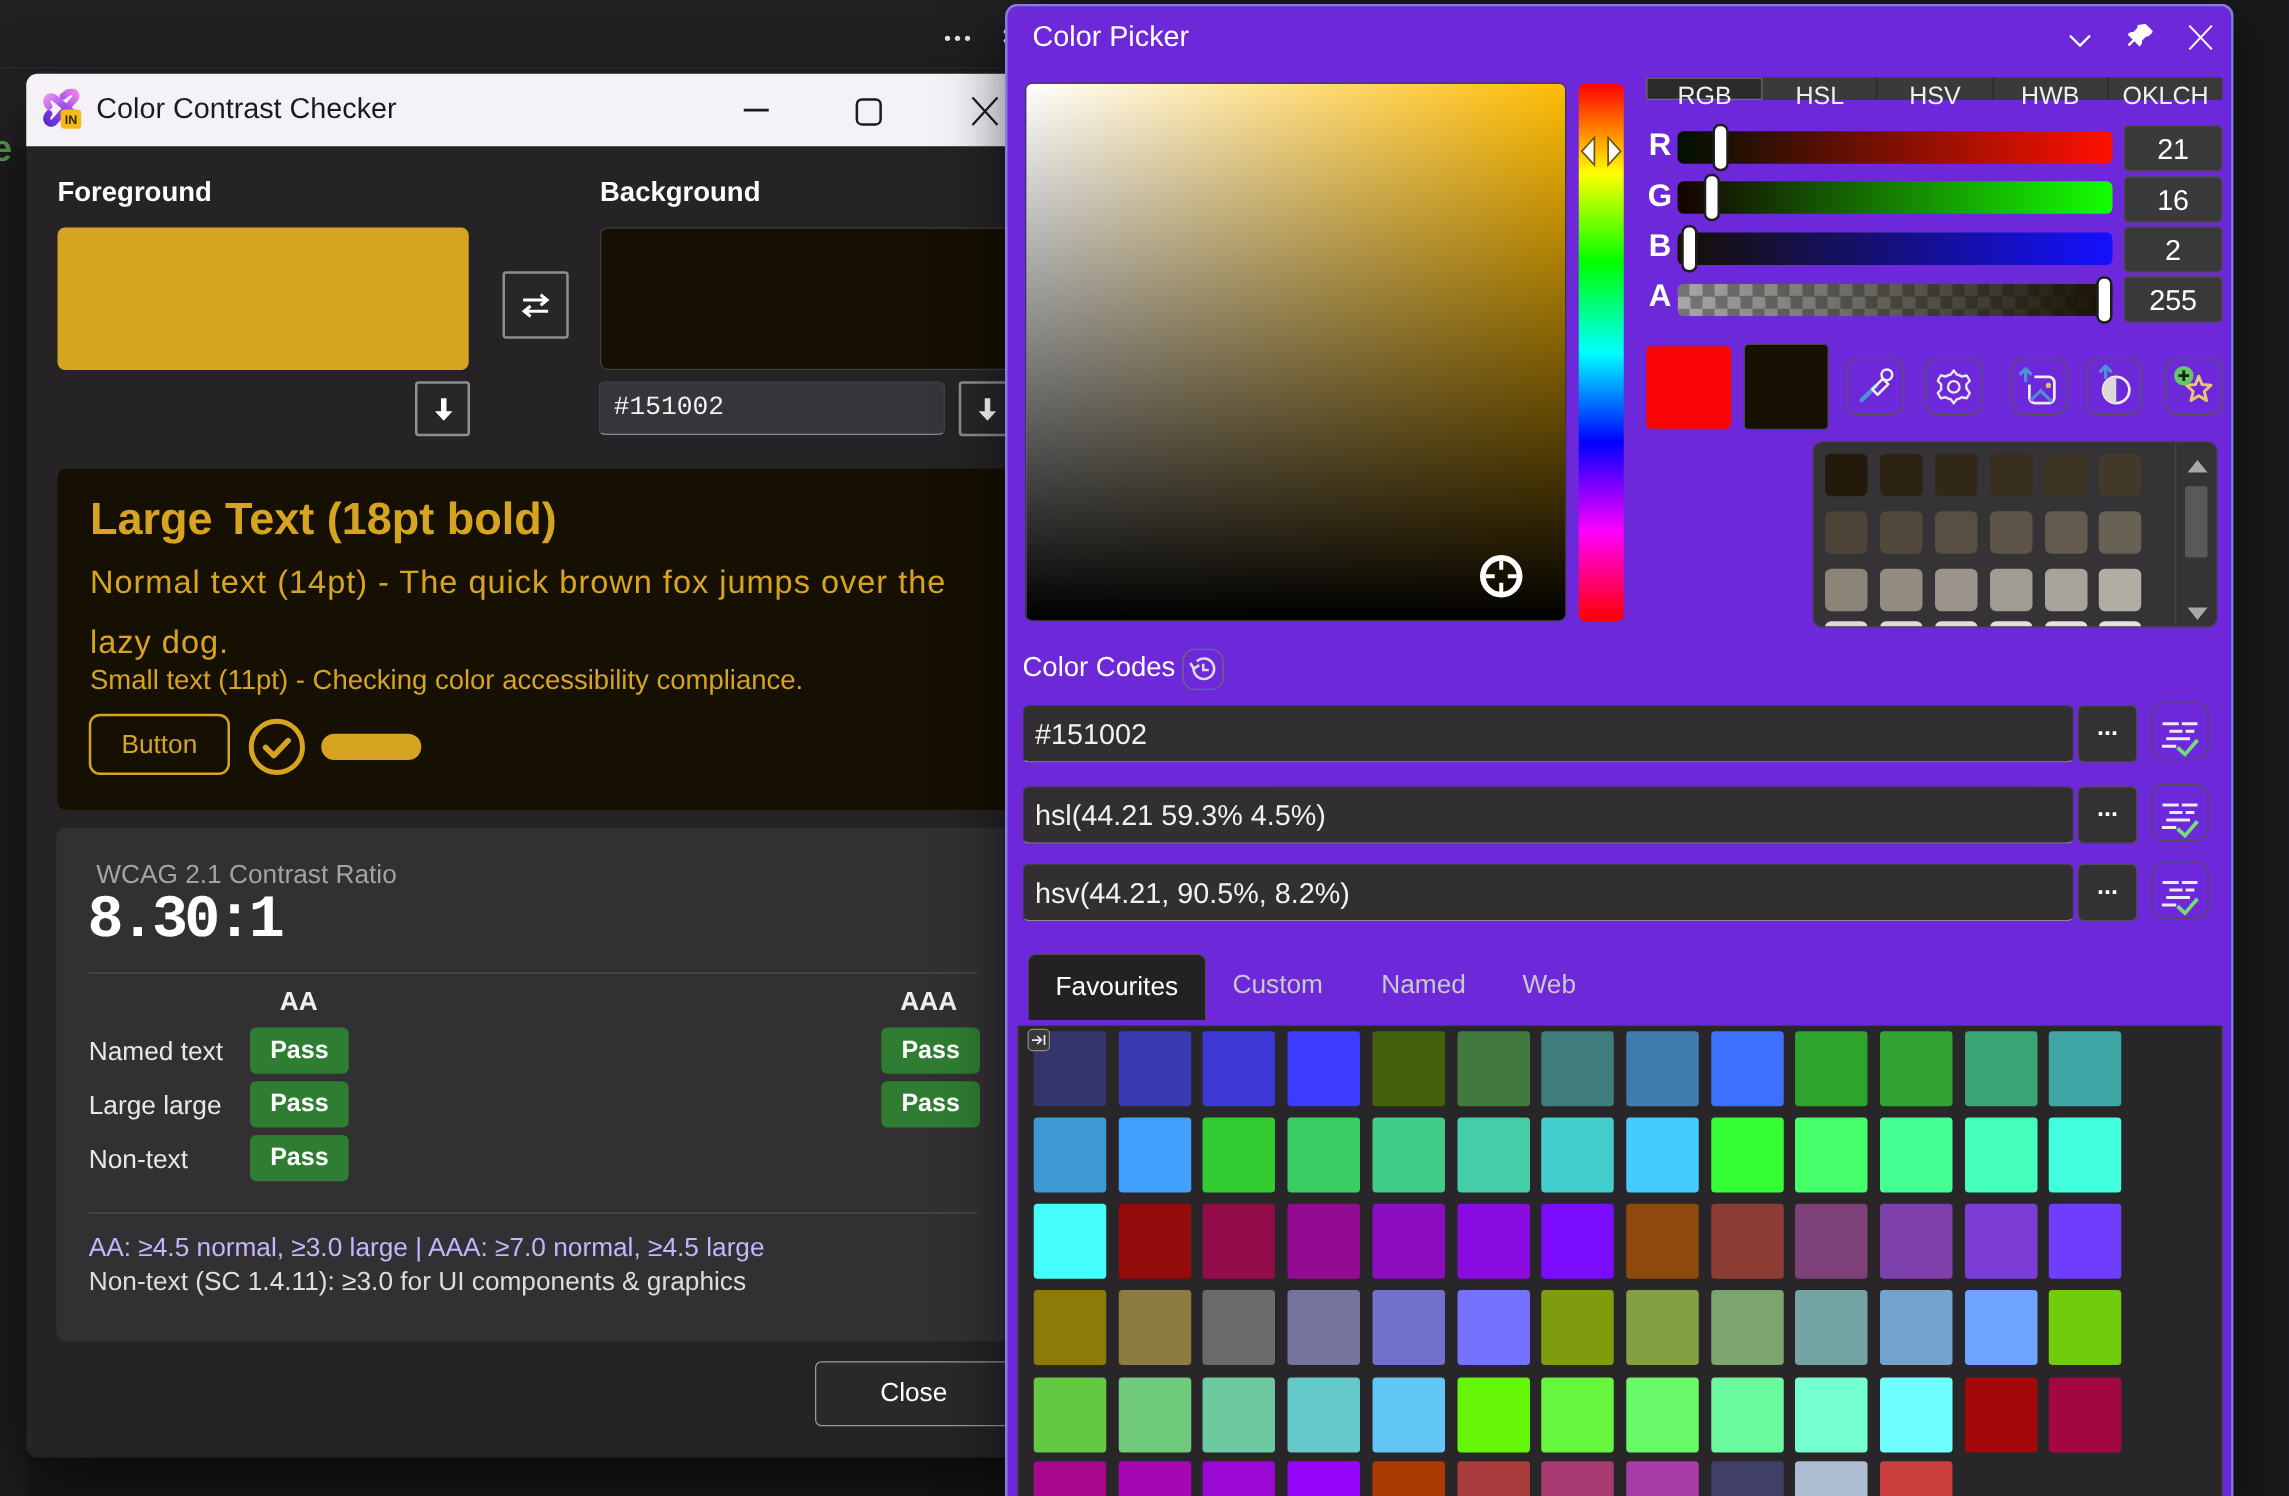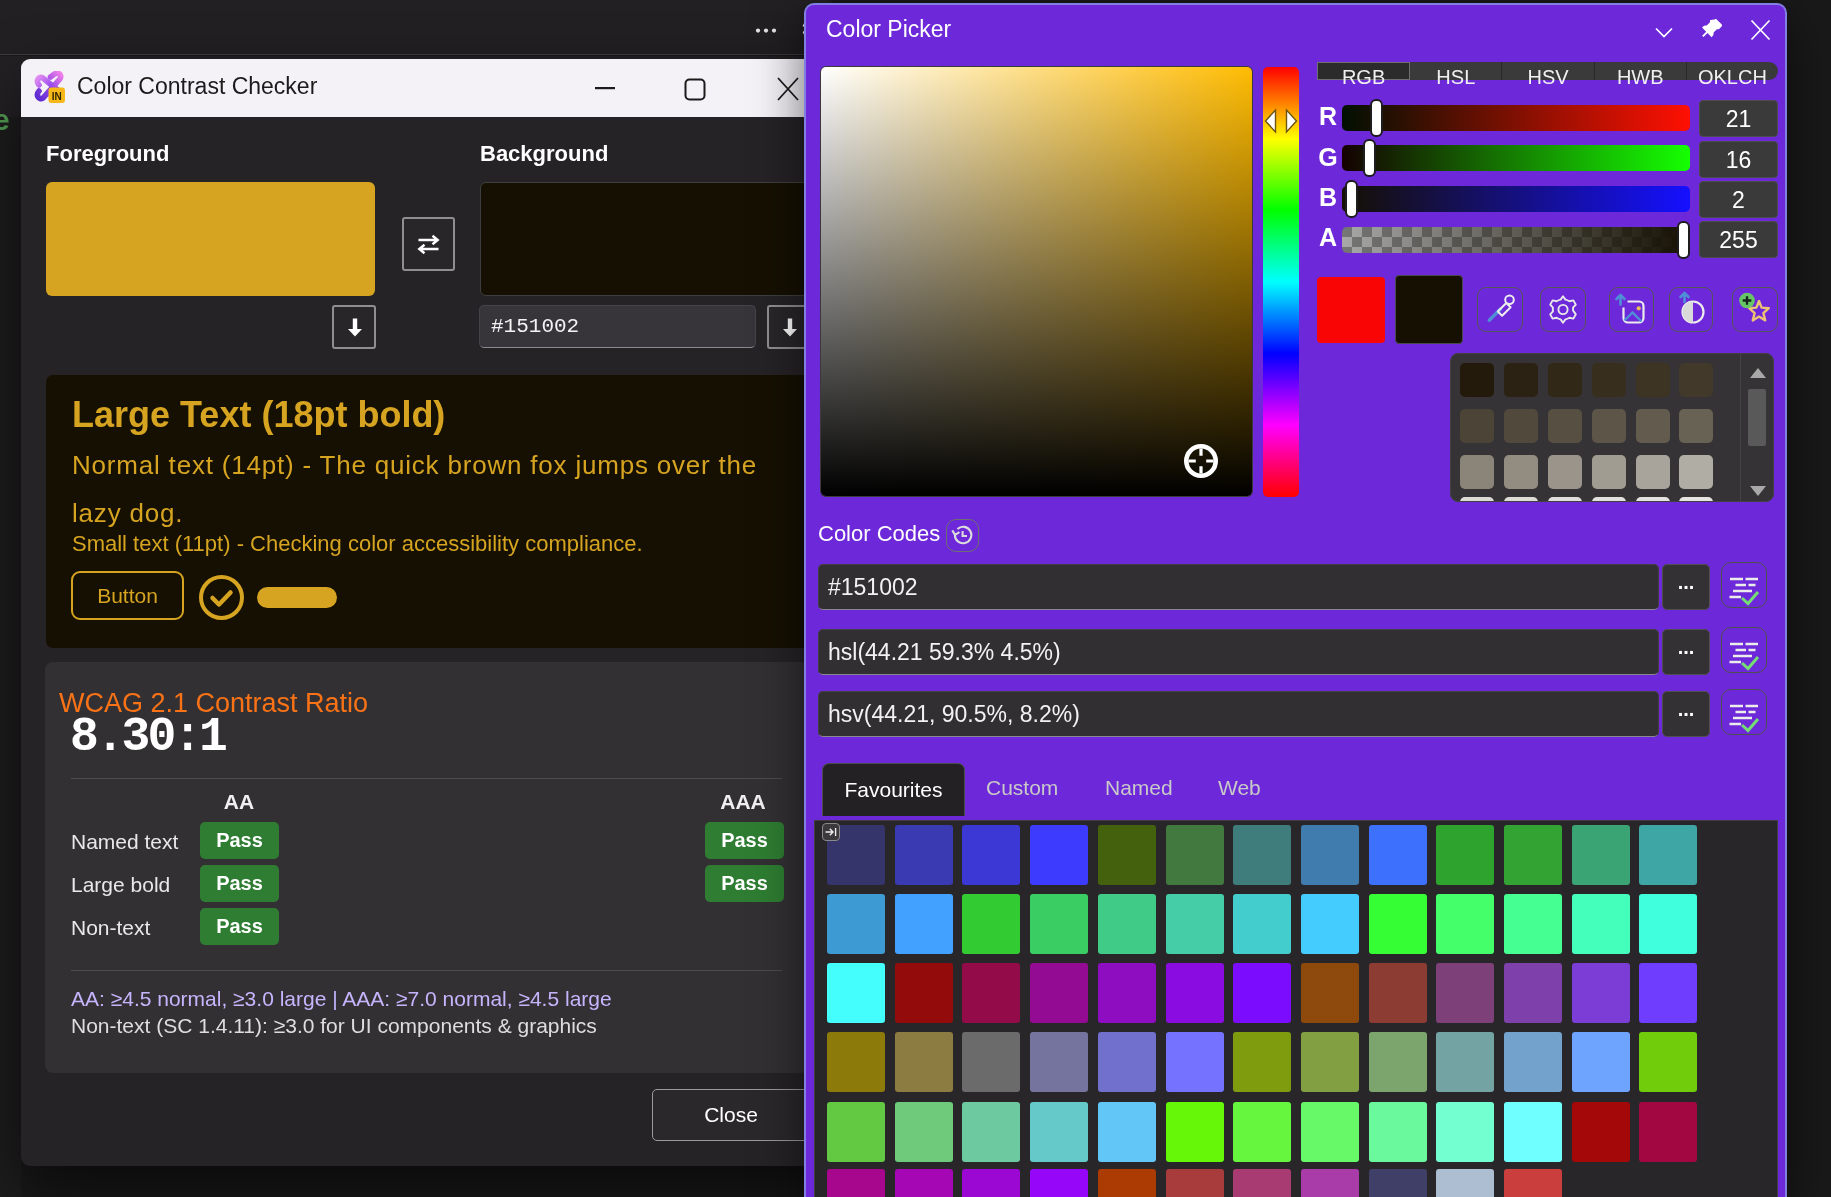--- a/index.html
+++ b/index.html
@@ -37,21 +37,21 @@
 
 #rw { position:absolute; left:804px; top:3px; width:983px; height:1194px;
   background:#6d28d9; border:2px solid #827ee2; border-bottom:none; border-radius:10px 10px 0 0;
   box-shadow:0 14px 50px rgba(0,0,0,.55); }
 #rw-in { position:absolute; left:0; top:0; width:979px; height:1192px; overflow:hidden; border-radius:8px 8px 0 0; }
 #rw .title { position:absolute; left:20px; top:11px; font-size:23px; color:#fff; }
 #grad { position:absolute; left:15px; top:62px; width:431px; height:429px; border-radius:5px; box-shadow:0 0 0 1px #3a3a3a;
   background:linear-gradient(to top,#000,rgba(0,0,0,0)), linear-gradient(to right,#ffffff,#ffbc03); }
 #hue { position:absolute; left:457px; top:62px; width:36px; height:430px; border-radius:5px;
   background:linear-gradient(to bottom,#f00 0%,#ff0 16.7%,#0f0 33.3%,#0ff 50%,#00f 66.7%,#f0f 83.3%,#f00 100%); }
-#tabsbar { position:absolute; left:511px; top:57px; width:461px; height:18px; background:#3a3a3a; display:flex; border-radius:12px; }
+#tabsbar { position:absolute; left:511px; top:57px; width:461px; height:18px; background:#3a3a3a; display:flex; border-radius:2px; }
 #tabsbar div { flex:1; text-align:center; line-height:30px; font-size:20px; color:#f0f0f0; border-right:1px solid #282828; }
 #tabsbar div:last-child { border-right:none; }
 #tabsbar div.sel { background:#2b2b2b; border:1px solid #6f6f6f; line-height:28px; }
 .slab { position:absolute; left:509px; width:26px; text-align:center; color:#fff; font-size:25px; font-weight:bold; }
 .strack { position:absolute; left:536px; width:348px; height:26px; border-radius:5px; }
 .checker { background:
    linear-gradient(to right, rgba(21,16,2,0), rgba(21,16,2,1)),
    repeating-conic-gradient(#a8a8a8 0% 25%, #767676 0% 50%);
    background-size:100% 100%, 20px 20px; }
 .sthumb { position:absolute; width:13px; height:38px; background:#fff; border:2px solid #1d1d1d; border-radius:6px; }
@@ -159,27 +159,27 @@
     <div class="abs" style="left:26px;top:156px;font-size:22px">Small text (11pt) - Checking color accessibility compliance.</div>
     <div class="abs" style="left:25px;top:196px;width:113px;height:49px;border:2.5px solid #d6a421;border-radius:9px;text-align:center;line-height:46px;font-size:21px">Button</div>
     <svg class="abs" style="left:152px;top:199px" width="47" height="47" viewBox="0 0 47 47" fill="none" stroke="#d6a421">
       <circle cx="23.5" cy="23.5" r="20.5" stroke-width="4"></circle>
       <path d="M14.5 24 L21 30.5 L32.5 18.5" stroke-width="4.5" stroke-linecap="round" stroke-linejoin="round"></path>
     </svg>
     <div class="abs" style="left:211px;top:212px;width:80px;height:21px;border-radius:11px;background:#d6a421"></div>
   </div>
 
   <div id="wcag">
-    <div class="abs" style="left:14px;top:26px;font-size:27px;color:#f97316">WCAG 2.1 Contrast Ratio</div>
+    <div class="abs" style="left:32px;top:26px;font-size:21px;color:#a3a3a3">WCAG 2.1 Contrast Ratio</div>
     <div class="abs" style="left:25px;top:48px;font-size:48px;font-weight:bold;color:#fff;letter-spacing:-3px;font-family:'Liberation Mono',monospace">8.30:1</div>
     <div class="hr" style="top:116px"></div>
     <div class="abs" style="left:124px;top:128px;width:140px;text-align:center;font-size:21px;font-weight:bold;color:#f0f0f0">AA</div>
     <div class="abs" style="left:628px;top:128px;width:140px;text-align:center;font-size:21px;font-weight:bold;color:#f0f0f0">AAA</div>
     <div class="wrow" style="top:168px">Named text</div>
-    <div class="wrow" style="top:211px">Large bold</div>
+    <div class="wrow" style="top:211px">Large large</div>
     <div class="wrow" style="top:254px">Non-text</div>
     <div class="pass" style="left:155px;top:160px">Pass</div>
     <div class="pass" style="left:660px;top:160px">Pass</div>
     <div class="pass" style="left:155px;top:203px">Pass</div>
     <div class="pass" style="left:660px;top:203px">Pass</div>
     <div class="pass" style="left:155px;top:246px">Pass</div>
     <div class="hr" style="top:308px"></div>
     <div class="wrow" style="top:325px;color:#c4b5fd">AA: ≥4.5 normal, ≥3.0 large | AAA: ≥7.0 normal, ≥4.5 large</div>
     <div class="wrow" style="top:352px;color:#dedede">Non-text (SC 1.4.11): ≥3.0 for UI components &amp; graphics</div>
   </div>

